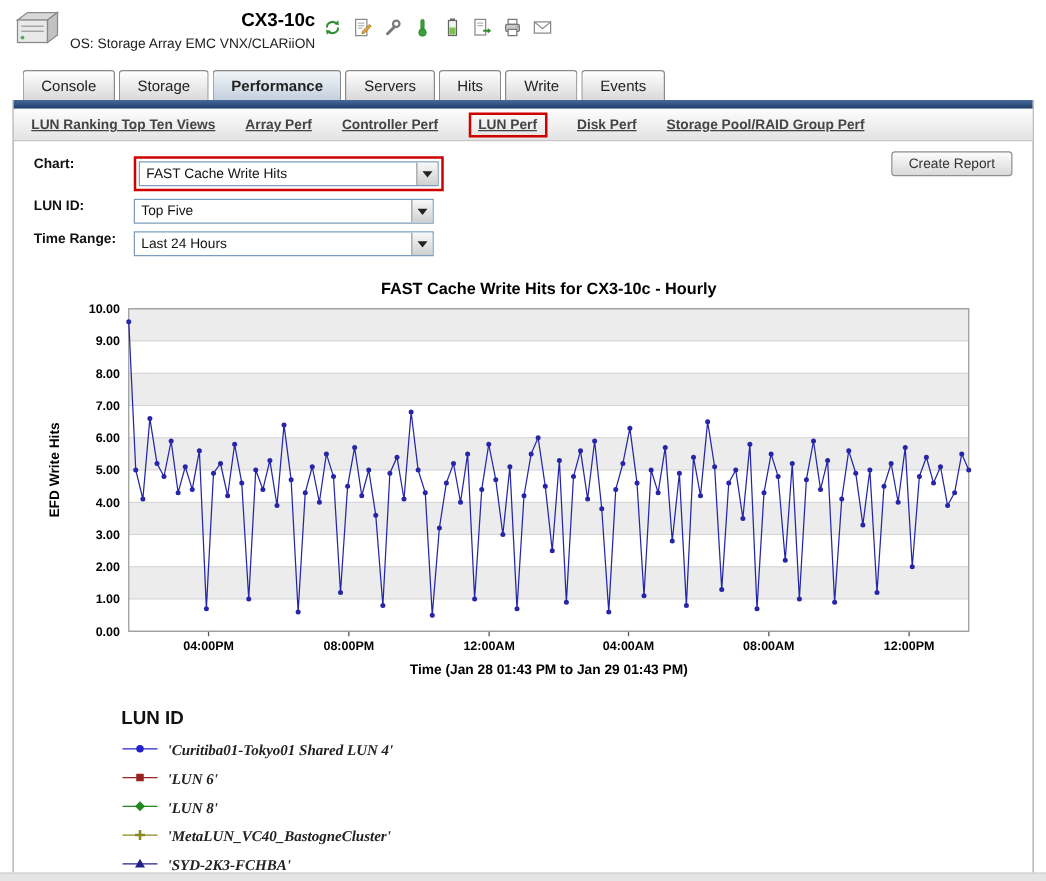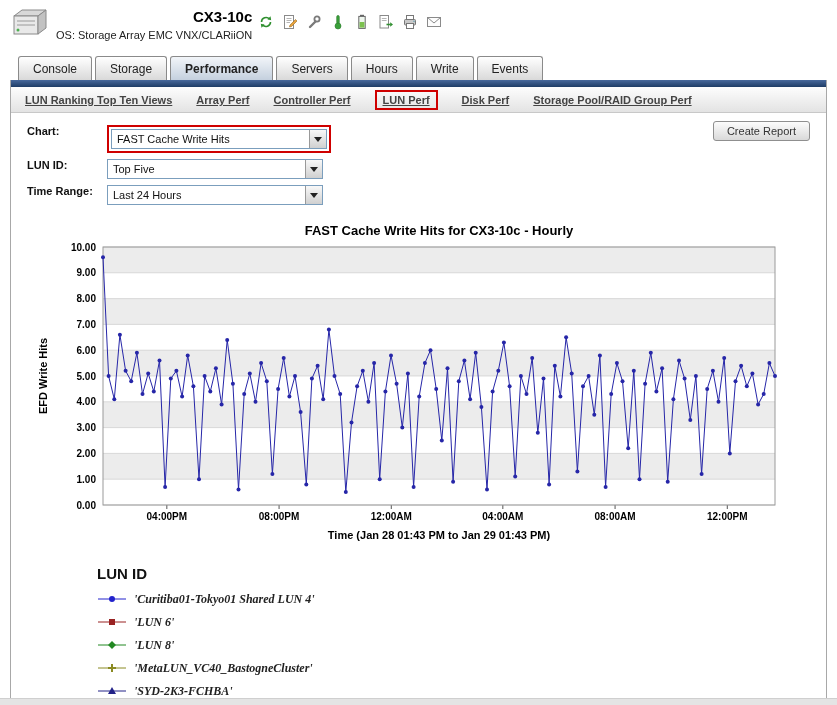--- a/index.html
+++ b/index.html
@@ -40,21 +40,21 @@
     font-size:11px;
   }
   .subnav a { color:#444; font-weight:bold; text-decoration:underline; cursor:pointer; white-space:nowrap; }
   .red-callout { border:2px solid #cf0000; padding:2px 6px; margin:-4px 0; display:inline-block; }
   .red-callout-box { border:2px solid #cf0000; padding:2px; display:inline-block; }
   
   .controls { position:relative; padding:12px 16px 2px; }
   .control-row { display:flex; align-items:flex-start; margin-bottom:6px; }
   .control-label { width:80px; font-size:11px; font-weight:bold; }
   .combo {
-    width:216px; height:20px; position:relative; cursor:pointer;
+    width:240px; height:20px; position:relative; cursor:pointer;
     border:1px solid #7b9ebd; background:#fff;
     font-size:11px; display:flex; align-items:center;
     padding:0 20px 0 5px; white-space:nowrap; overflow:hidden;
   }
   .combo .arrow-btn {
     position:absolute; right:0; top:0; width:17px; height:100%;
     background:linear-gradient(#f8f8f8,#d0d0d0);
     border-left:1px solid #999;
     display:flex; align-items:center; justify-content:center;
   }
@@ -145,21 +145,21 @@
             <path d="M1.5 3.5 L8 9 L14.5 3.5" fill="none" stroke="#8a8a8a"></path>
           </svg></span>
       </div>
   </div>
 
   <div class="tabs">
       <div class="tab">Console</div>
       <div class="tab">Storage</div>
       <div class="tab active">Performance</div>
       <div class="tab">Servers</div>
-      <div class="tab">Hours</div>
+      <div class="tab">Hits</div>
       <div class="tab">Write</div>
       <div class="tab">Events</div>
     </div>
 
   <div class="content-box">
     <div class="navy-bar"></div>
     <div class="subnav">
         <a>LUN Ranking Top Ten Views</a>
         <a>Array Perf</a>
         <a>Controller Perf</a>

